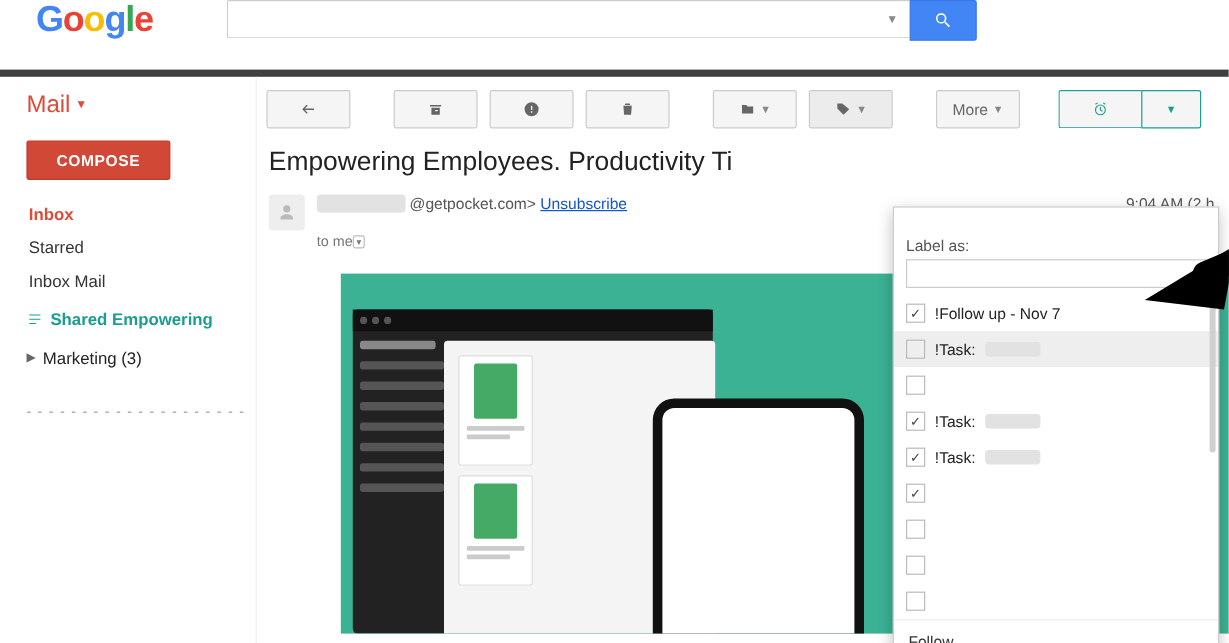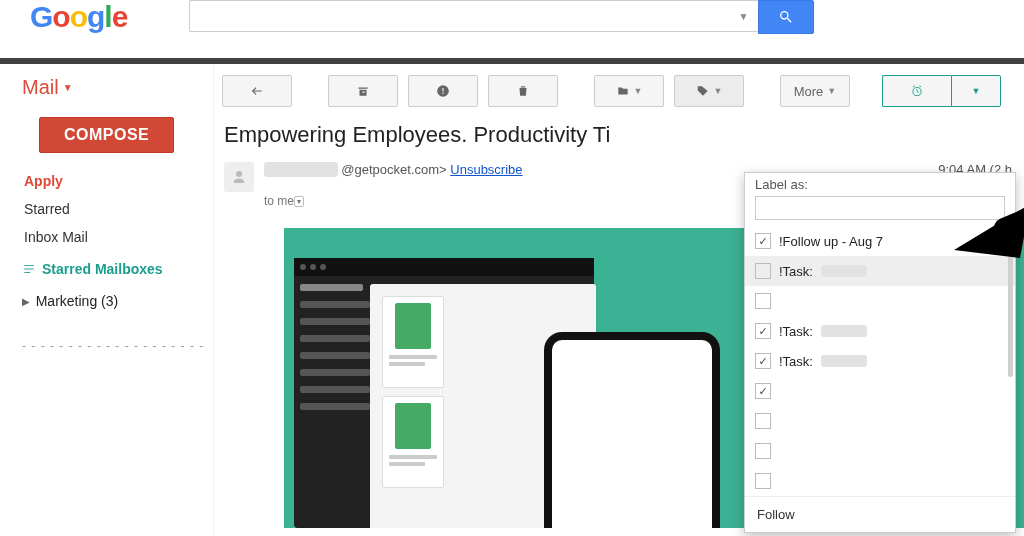--- a/index.html
+++ b/index.html
@@ -14,21 +14,21 @@
 .searchwrap{display:flex;margin-left:62px}
 .searchbox{width:560px;height:30px;border:1px solid #ccc;border-right:none;display:flex;align-items:center;padding:0 4px;border-radius:2px 0 0 2px}
 .searchbox input{border:none;outline:none;flex:1;font-size:15px}
 .searchcaret{color:#888;font-size:10px;padding:0 6px}
 .searchbtn{width:54px;height:32px;background:#4285F4;border:1px solid #3b78e7;display:flex;align-items:center;justify-content:center;border-radius:0 2px 2px 0}
 .searchbtn svg{fill:#fff;width:16px;height:16px}
 .layout{display:flex;height:478px}
 .sidebar{width:190px;padding:12px 8px 16px 22px;border-right:1px solid #f2f2f2;position:relative}
 .maillabel{color:#dd4b39;font-size:20px;font-weight:normal;display:flex;align-items:center;cursor:pointer}
 .maillabel .caret{font-size:10px;margin-left:4px;color:#dd4b39}
-.compose{background:#d14836;color:#fff;border:1px solid #c13a28;padding:8px 24px;font-weight:bold;font-size:16px;letter-spacing:.5px;margin:18px 17px 14px;border-radius:2px;cursor:pointer}
+.compose{background:#d14836;color:#fff;border:1px solid #c13a28;padding:8px 24px;font-weight:bold;font-size:13px;letter-spacing:.5px;margin:18px 0 14px;border-radius:2px;cursor:pointer}
 .navitem{padding:6px 2px;font-size:14px;color:#333;cursor:pointer}
 .navitem.inbox{color:#dd4b39;font-weight:bold}
 .shared{color:#1a9e8e;font-weight:bold;font-size:14px;display:flex;align-items:center;padding:10px 0}
 .shared svg{width:14px;height:14px;margin-right:6px;fill:none;stroke:#1a9e8e;stroke-width:1.5}
 .marketing{font-size:14px;padding:6px 0;display:flex;align-items:center}
 .marketing .tri{font-size:10px;color:#666;margin-right:6px}
 .dashline{margin-top:24px;font-size:12px;color:#999;letter-spacing:1px}
 .main{flex:1;position:relative}
 .toolbar{display:flex;align-items:center;height:42px;padding:6px 8px;gap:10px}
 .tbtn{height:30px;min-width:48px;border:1px solid #ccc;background:#f5f5f5;border-radius:2px;display:flex;align-items:center;justify-content:center;cursor:pointer;padding:0 10px;gap:4px}
@@ -64,21 +64,21 @@
 .darkapp .card .line{height:4px;background:#ccc;margin:3px 6px;border-radius:1px}
 .phone{position:absolute;left:260px;bottom:-60px;width:160px;height:240px;background:#111;border-radius:18px;padding:8px}
 .phone .screen{background:#fff;width:100%;height:100%;border-radius:10px}
 .jamf{position:absolute;right:30px;top:70px;color:#fff;font-size:30px;font-weight:300;display:flex;align-items:center;gap:10px}
 .jamf .divider{width:1px;height:34px;background:#fff}
 .pockettag{position:absolute;right:30px;top:140px;display:flex;align-items:center;gap:10px}
 .pockettag .shield{width:28px;height:28px;position:relative}
 .pockettag .shield svg{fill:#ef4056}
 .pockettag .word{font-size:38px;color:#fff;font-weight:400;letter-spacing:1px}
 .labelmenu{position:absolute;left:530px;top:108px;width:270px;background:#fff;border:1px solid #ccc;box-shadow:0 4px 12px rgba(0,0,0,.25);font-size:13px;padding-bottom:0;z-index:20}
-.labelmenu .hdr{padding:4px 10px 4px;color:#555}
+.labelmenu .hdr{padding:24px 10px 4px;color:#555}
 .labelmenu .searchline{margin:0 10px 6px;border:1px solid #ccc;height:22px}
 .labelmenu .opt{display:flex;align-items:center;padding:4px 10px;gap:8px;cursor:pointer;height:22px}
 .labelmenu .opt.highlight{background:#eee}
 .labelmenu .opt .chk{width:14px;height:14px;border:1px solid #bbb;display:flex;align-items:center;justify-content:center;font-size:11px;color:#444}
 .labelmenu .opt .chk.on::after{content:"✓"}
 .labelmenu .scroll{position:absolute;right:2px;top:64px;width:5px;height:140px;background:#d0d0d0;border-radius:3px}
 .labelmenu .opt .blurtxt{background:#e2e2e2;border-radius:3px;width:46px;height:12px}
 .labelmenu .apply{padding:10px 12px;border-top:1px solid #eee;color:#333;cursor:pointer}
 .bigarrow{position:absolute;left:720px;top:86px;z-index:30;pointer-events:none}
 .bigarrow svg{width:240px;height:120px}
@@ -104,28 +104,28 @@
 </div>
 
 <div class="layout">
 
   <div class="sidebar">
     <div class="maillabel">
       <span>Mail</span>
       <span class="caret">▼</span>
     </div>
     <button class="compose">COMPOSE</button>
-    <div class="navitem inbox">Apply</div>
+    <div class="navitem inbox">Inbox</div>
     <div class="navitem">Starred</div>
     <div class="navitem">Inbox Mail</div>
     <div class="shared">
       <svg viewBox="0 0 24 24">
           <path d="M4 6h16M4 12h16M4 18h10"></path>
         </svg>
-      <span>Starred Mailboxes</span>
+      <span>Shared Empowering</span>
     </div>
     <div class="marketing">
       <span class="tri">▶</span>
       <span>Marketing (3)</span>
     </div>
     <div class="dashline">- - - - - - - - - - - - - - - - - - - -</div>
   </div>
 
   <div class="main">
     <div class="toolbar">
@@ -242,21 +242,21 @@
       </div>
     </div>
 
     <div class="labelmenu">
       <div class="hdr">Label as:</div>
       <div class="searchline"></div>
       <div class="scroll"></div>
       <div id="label-opts">
           <div class="opt">
             <span class="chk on"></span>
-            <span>!Follow up - Aug 7</span>
+            <span>!Follow up - Nov 7</span>
           </div>
           <div class="opt highlight">
             <span class="chk"></span>
             <span>!Task:</span>
             <span class="blurtxt"></span>
           </div>
           <div class="opt">
             <span class="chk"></span>
             <span></span>
           </div>

